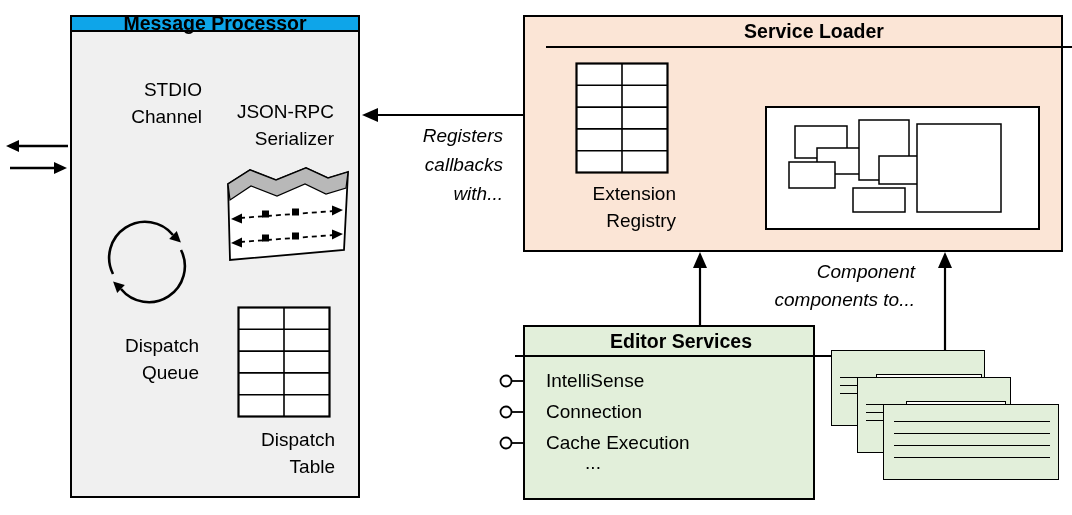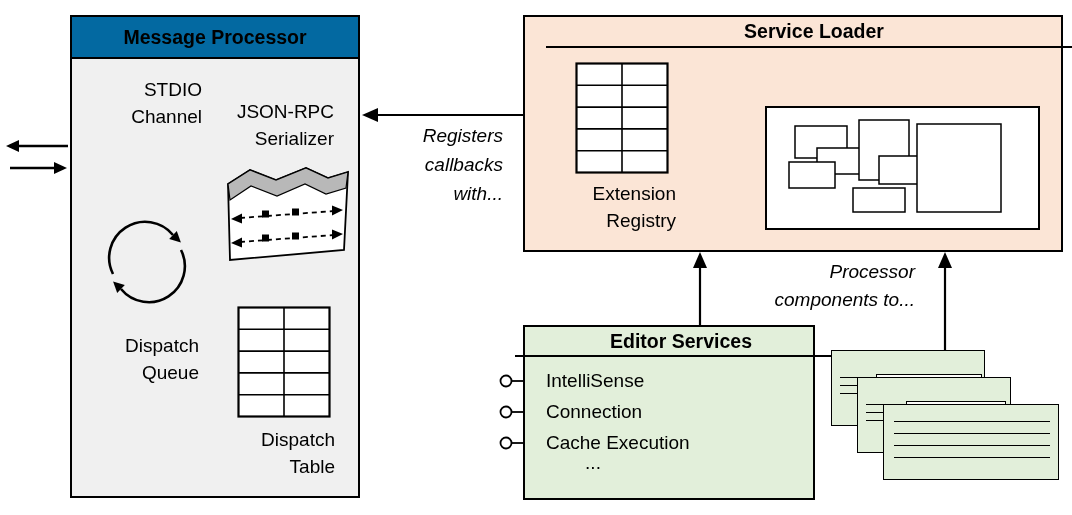--- a/index.html
+++ b/index.html
@@ -59,21 +59,21 @@
       <line x1="511" y1="412" x2="524" y2="412" stroke="#000" stroke-width="1.8"></line>
       <circle cx="506" cy="412" r="5.5" fill="#fff" stroke="#000" stroke-width="1.8"></circle>
     </g>
     <g>
       <line x1="511" y1="443" x2="524" y2="443" stroke="#000" stroke-width="1.8"></line>
       <circle cx="506" cy="443" r="5.5" fill="#fff" stroke="#000" stroke-width="1.8"></circle>
     </g>
   </svg>
 
   <div class="box" style="left:70px; top:15px; width:290px; height:483px; background:#f0f0f0;"></div>
-  <div class="hdr" style="left:72px; top:17px; width:286px; height:42px; background:#0369a1;">Message Processor</div>
+  <div class="hdr" style="left:72px; top:17px; width:286px; height:15px; background:#0ea5e9;">Message Processor</div>
 
   <div class="lbl" style="left:92px; top:76px; width:110px;">STDIO
 Channel</div>
 
   <div class="lbl" style="left:210px; top:98px; width:124px;">JSON-RPC
 Serializer</div>
 
   <svg class="abs" style="left:222px; top:158px;" width="132" height="112" viewBox="0 0 132 112">
     <path d="M6,26 L28,12 L54,22 L84,10 L106,20 L126,14 L122,92 L8,102 Z" fill="#ffffff" stroke="#000" stroke-width="1.8"></path>
     <path d="M6,26 L28,12 L54,22 L84,10 L106,20 L126,14 L124,30 L104,36 L83,26 L55,38 L29,28 L8,42 Z" fill="#b8b8b8" stroke="#000" stroke-width="1.2"></path>
@@ -136,21 +136,21 @@
       <rect x="112" y="48" width="46" height="28" fill="#fff" stroke="#000" stroke-width="1.5"></rect>
       <rect x="150" y="16" width="84" height="88" fill="#fff" stroke="#000" stroke-width="1.5"></rect>
       <rect x="86" y="80" width="52" height="24" fill="#fff" stroke="#000" stroke-width="1.5"></rect>
     </svg>
   </div>
 
   <div class="lbl ital" style="left:383px; top:121px; width:120px; line-height:29px;">Registers
 callbacks
 with...</div>
 
-  <div class="lbl ital" style="left:725px; top:258px; width:190px; line-height:28px;">Processor
+  <div class="lbl ital" style="left:725px; top:258px; width:190px; line-height:28px;">Component
 components to...</div>
 
   <div class="box" style="left:523px; top:325px; width:292px; height:175px; background:#e2efda;"></div>
   <div class="hdr" style="left:515px; top:327px; width:332px; height:30px;">Editor Services</div>
 
   <div class="item" style="left:546px; top:370px; width:230px;">IntelliSense</div>
   <div class="item" style="left:546px; top:401px; width:230px;">Connection</div>
   <div class="item" style="left:546px; top:432px; width:230px;">Cache Execution</div>
   <div class="item" style="left:548px; top:452px; width:90px; text-align:center;">...</div>
 

